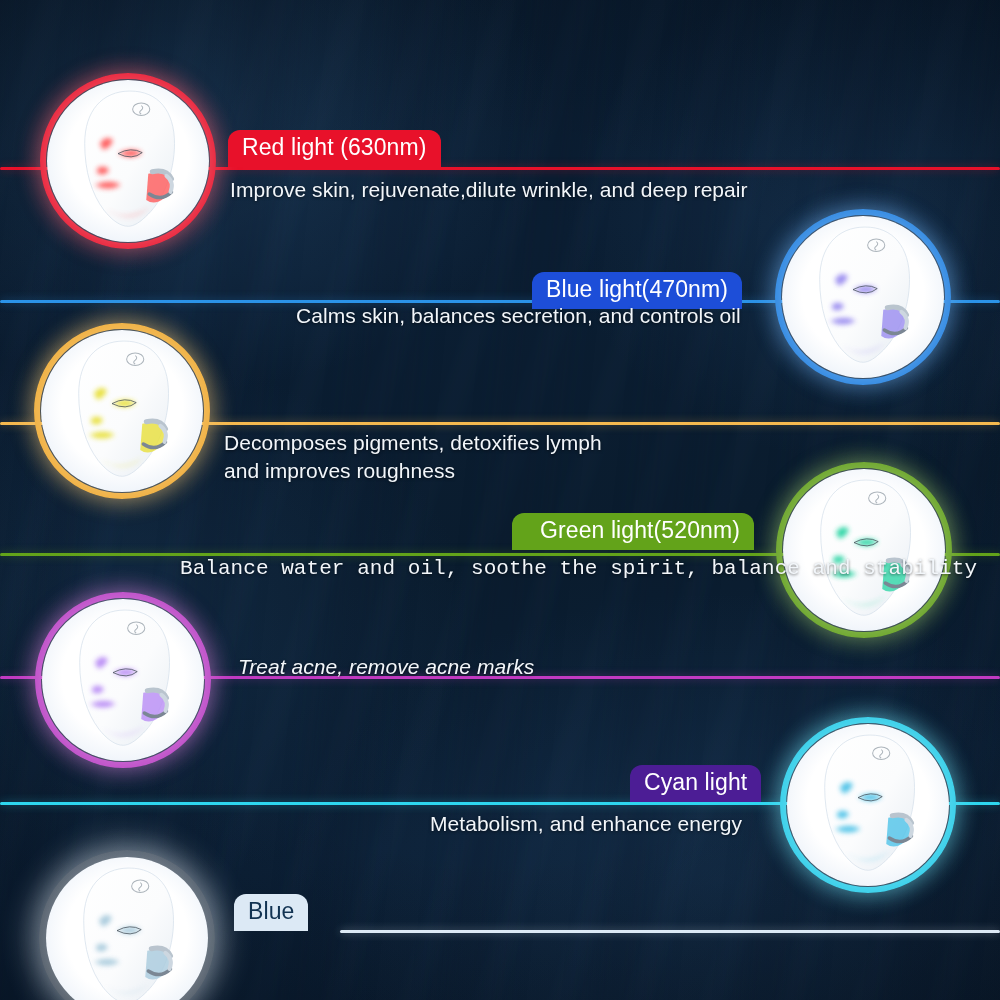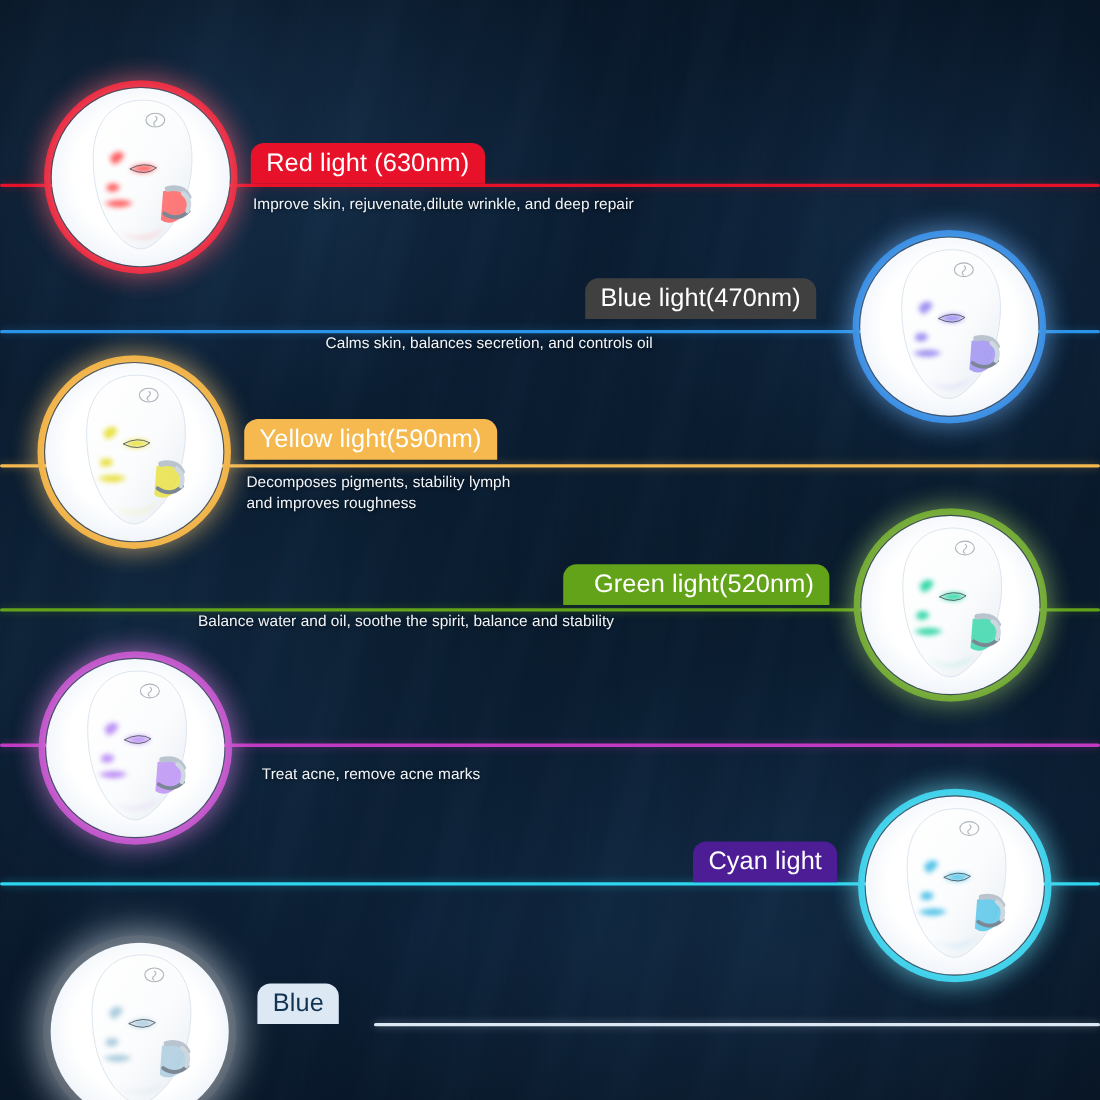--- a/index.html
+++ b/index.html
@@ -80,21 +80,21 @@
     line-height:1.18;
     color:#ffffff;
     white-space:nowrap;
     letter-spacing:.1px;
     font-weight:400;
   }
 
   .desc {
     position:absolute;
     color:#f2f6fa;
-    font-size:14px;
+    font-size:21px;
     line-height:1.35;
     white-space:pre-line;
     text-shadow:0 1px 3px rgba(0,0,0,.55);
     letter-spacing:.05px;
   }
 </style>
 </head>
 <body>
 
 <div id="bg">
@@ -186,21 +186,21 @@
     <g>
       <path d="M78 86 q16 -4 22 6 q4 10 -6 18 q-10 8 -18 2 z" fill="#9a8cf0" opacity=".8"></path>
       <path d="M82 84 q14 -3 19 7" fill="none" stroke="#b9c4ce" stroke-width="5" stroke-linecap="round"></path>
       <path d="M79 106 q12 8 22 -2" fill="none" stroke="#7b8794" stroke-width="3.4" stroke-linecap="round"></path>
       <path d="M96 88 q8 6 4 16" fill="none" stroke="#cdd7e0" stroke-width="4" stroke-linecap="round"></path>
     </g>
 
     <path d="M34 120 q24 16 46 -2 q-20 20 -46 2 z" fill="#9a8cf0" opacity=".55" filter="url(#gl1)"></path>
   </svg>
     </div>
-    <div class="pill" style="left: 532px; top: 205px; background: #404040; color: rgb(255, 255, 255);">Blue light(470nm)</div>
+    <div class="pill" style="left: 532px; top: 224px; background: #1d4ed8; color: rgb(255, 255, 255);">Blue light(470nm)</div>
     <div class="desc" style="left: 296px; top: 254px;">Calms skin, balances secretion, and controls oil</div>
     <div class="divider" style="left: 0px; width: 1000px; top: 374px; background: rgb(245, 185, 79); box-shadow: rgba(245, 185, 79, 0.4) 0px 0px 8px;"></div>
     <div class="mask-circle" style="left: 34px; top: 275px; width: 176px; height: 176px;">
       <div class="ring" style="border: 6px solid rgb(239, 169, 47); box-shadow: rgba(239, 169, 47, 0.44) 0px 0px 22px 3px, rgba(239, 169, 47, 0.25) 0px 0px 10px inset;"></div>
       <div class="glow"></div>
   <svg class="mask-svg" viewBox="0 0 120 150">
     <defs>
       <linearGradient id="sh2" x1="0" y1="0" x2="1" y2="1">
         <stop offset="0%" stop-color="#ffffff"></stop>
         <stop offset="55%" stop-color="#fbfcfd"></stop>
@@ -231,22 +231,21 @@
     <g>
       <path d="M78 86 q16 -4 22 6 q4 10 -6 18 q-10 8 -18 2 z" fill="#e8e03a" opacity=".8"></path>
       <path d="M82 84 q14 -3 19 7" fill="none" stroke="#b9c4ce" stroke-width="5" stroke-linecap="round"></path>
       <path d="M79 106 q12 8 22 -2" fill="none" stroke="#7b8794" stroke-width="3.4" stroke-linecap="round"></path>
       <path d="M96 88 q8 6 4 16" fill="none" stroke="#cdd7e0" stroke-width="4" stroke-linecap="round"></path>
     </g>
 
     <path d="M34 120 q24 16 46 -2 q-20 20 -46 2 z" fill="#e8e03a" opacity=".55" filter="url(#gl2)"></path>
   </svg>
     </div>
-    <div class="pill" style="left: 222px; top: 333px; background: rgb(245, 185, 79); color: rgb(255, 255, 255); text-shadow: none;">Yellow light(590nm)</div>
-    <div class="desc" style="left: 224px; top: 381px;">Decomposes pigments, stability lymph
+    <div class="desc" style="left: 224px; top: 381px;">Decomposes pigments, detoxifies lymph
 and improves roughness</div>
     <div class="divider" style="left: 0px; width: 1000px; top: 505px; background: rgb(99, 163, 26); box-shadow: rgba(99, 163, 26, 0.4) 0px 0px 8px;"></div>
     <div class="mask-circle" style="left: 776px; top: 414px; width: 176px; height: 176px;">
       <div class="ring" style="border: 6px solid rgb(95, 158, 24); box-shadow: rgba(95, 158, 24, 0.44) 0px 0px 22px 3px, rgba(95, 158, 24, 0.25) 0px 0px 10px inset;"></div>
       <div class="glow"></div>
   <svg class="mask-svg" viewBox="0 0 120 150">
     <defs>
       <linearGradient id="sh3" x1="0" y1="0" x2="1" y2="1">
         <stop offset="0%" stop-color="#ffffff"></stop>
         <stop offset="55%" stop-color="#fbfcfd"></stop>
@@ -278,21 +277,21 @@
       <path d="M78 86 q16 -4 22 6 q4 10 -6 18 q-10 8 -18 2 z" fill="#2fd6a6" opacity=".8"></path>
       <path d="M82 84 q14 -3 19 7" fill="none" stroke="#b9c4ce" stroke-width="5" stroke-linecap="round"></path>
       <path d="M79 106 q12 8 22 -2" fill="none" stroke="#7b8794" stroke-width="3.4" stroke-linecap="round"></path>
       <path d="M96 88 q8 6 4 16" fill="none" stroke="#cdd7e0" stroke-width="4" stroke-linecap="round"></path>
     </g>
 
     <path d="M34 120 q24 16 46 -2 q-20 20 -46 2 z" fill="#2fd6a6" opacity=".55" filter="url(#gl3)"></path>
   </svg>
     </div>
     <div class="pill" style="left: 512px; top: 465px; background: rgb(99, 163, 26); color: rgb(255, 255, 255); padding-left: 28px;">Green light(520nm)</div>
-    <div class="desc" style="left: 180px; top: 507px;">Balance water and oil, soothe the spirit, balance and stability</div>
+    <div class="desc" style="left: 180px; top: 507px; font-family: Liberation Mono, monospace;">Balance water and oil, soothe the spirit, balance and stability</div>
     <div class="divider" style="left: 0px; width: 1000px; top: 628px; background: rgb(194, 58, 194); box-shadow: rgba(194, 58, 194, 0.4) 0px 0px 8px;"></div>
     <div class="mask-circle" style="left: 35px; top: 544px; width: 176px; height: 176px;">
       <div class="ring" style="border: 6px solid rgb(185, 62, 196); box-shadow: rgba(185, 62, 196, 0.44) 0px 0px 22px 3px, rgba(185, 62, 196, 0.25) 0px 0px 10px inset;"></div>
       <div class="glow"></div>
   <svg class="mask-svg" viewBox="0 0 120 150">
     <defs>
       <linearGradient id="sh4" x1="0" y1="0" x2="1" y2="1">
         <stop offset="0%" stop-color="#ffffff"></stop>
         <stop offset="55%" stop-color="#fbfcfd"></stop>
         <stop offset="100%" stop-color="#e7edf3"></stop>
@@ -322,21 +321,21 @@
     <g>
       <path d="M78 86 q16 -4 22 6 q4 10 -6 18 q-10 8 -18 2 z" fill="#b98cf5" opacity=".8"></path>
       <path d="M82 84 q14 -3 19 7" fill="none" stroke="#b9c4ce" stroke-width="5" stroke-linecap="round"></path>
       <path d="M79 106 q12 8 22 -2" fill="none" stroke="#7b8794" stroke-width="3.4" stroke-linecap="round"></path>
       <path d="M96 88 q8 6 4 16" fill="none" stroke="#cdd7e0" stroke-width="4" stroke-linecap="round"></path>
     </g>
 
     <path d="M34 120 q24 16 46 -2 q-20 20 -46 2 z" fill="#b98cf5" opacity=".55" filter="url(#gl4)"></path>
   </svg>
     </div>
-    <div class="desc" style="left: 238px; top: 646px;">Treat acne, remove acne marks</div>
+    <div class="desc" style="left: 238px; top: 605px; font-style: italic;">Treat acne, remove acne marks</div>
     <div class="divider" style="left: 0px; width: 1000px; top: 754px; background: rgb(46, 214, 239); box-shadow: rgba(46, 214, 239, 0.4) 0px 0px 8px;"></div>
     <div class="mask-circle" style="left: 780px; top: 669px; width: 176px; height: 176px;">
       <div class="ring" style="border: 6px solid rgb(36, 203, 232); box-shadow: rgba(36, 203, 232, 0.44) 0px 0px 22px 3px, rgba(36, 203, 232, 0.25) 0px 0px 10px inset;"></div>
       <div class="glow"></div>
   <svg class="mask-svg" viewBox="0 0 120 150">
     <defs>
       <linearGradient id="sh5" x1="0" y1="0" x2="1" y2="1">
         <stop offset="0%" stop-color="#ffffff"></stop>
         <stop offset="55%" stop-color="#fbfcfd"></stop>
         <stop offset="100%" stop-color="#e7edf3"></stop>
@@ -367,20 +366,21 @@
       <path d="M78 86 q16 -4 22 6 q4 10 -6 18 q-10 8 -18 2 z" fill="#4fc3e8" opacity=".8"></path>
       <path d="M82 84 q14 -3 19 7" fill="none" stroke="#b9c4ce" stroke-width="5" stroke-linecap="round"></path>
       <path d="M79 106 q12 8 22 -2" fill="none" stroke="#7b8794" stroke-width="3.4" stroke-linecap="round"></path>
       <path d="M96 88 q8 6 4 16" fill="none" stroke="#cdd7e0" stroke-width="4" stroke-linecap="round"></path>
     </g>
 
     <path d="M34 120 q24 16 46 -2 q-20 20 -46 2 z" fill="#4fc3e8" opacity=".55" filter="url(#gl5)"></path>
   </svg>
     </div>
     <div class="pill" style="left: 630px; top: 717px; background: #4c1d95; color: rgb(255, 255, 255);">Cyan light</div>
+    <div class="desc" style="left: 430px; top: 762px;">Metabolism, and enhance energy</div>
     <div class="divider" style="left: 340px; width: 660px; top: 882px; background: rgb(220, 233, 245); box-shadow: rgba(220, 233, 245, 0.4) 0px 0px 8px;"></div>
     <div class="mask-circle" style="left: 39px; top: 802px; width: 176px; height: 176px;">
       <div class="ring" style="background: radial-gradient(circle, rgba(255, 255, 255, 0.25) 70%, rgba(255, 255, 255, 0.05) 100%); box-shadow: rgba(230, 242, 255, 0.3) 0px 0px 30px 10px;"></div>
       <div class="glow"></div>
   <svg class="mask-svg" viewBox="0 0 120 150">
     <defs>
       <linearGradient id="sh6" x1="0" y1="0" x2="1" y2="1">
         <stop offset="0%" stop-color="#ffffff"></stop>
         <stop offset="55%" stop-color="#fbfcfd"></stop>
         <stop offset="100%" stop-color="#e7edf3"></stop>

